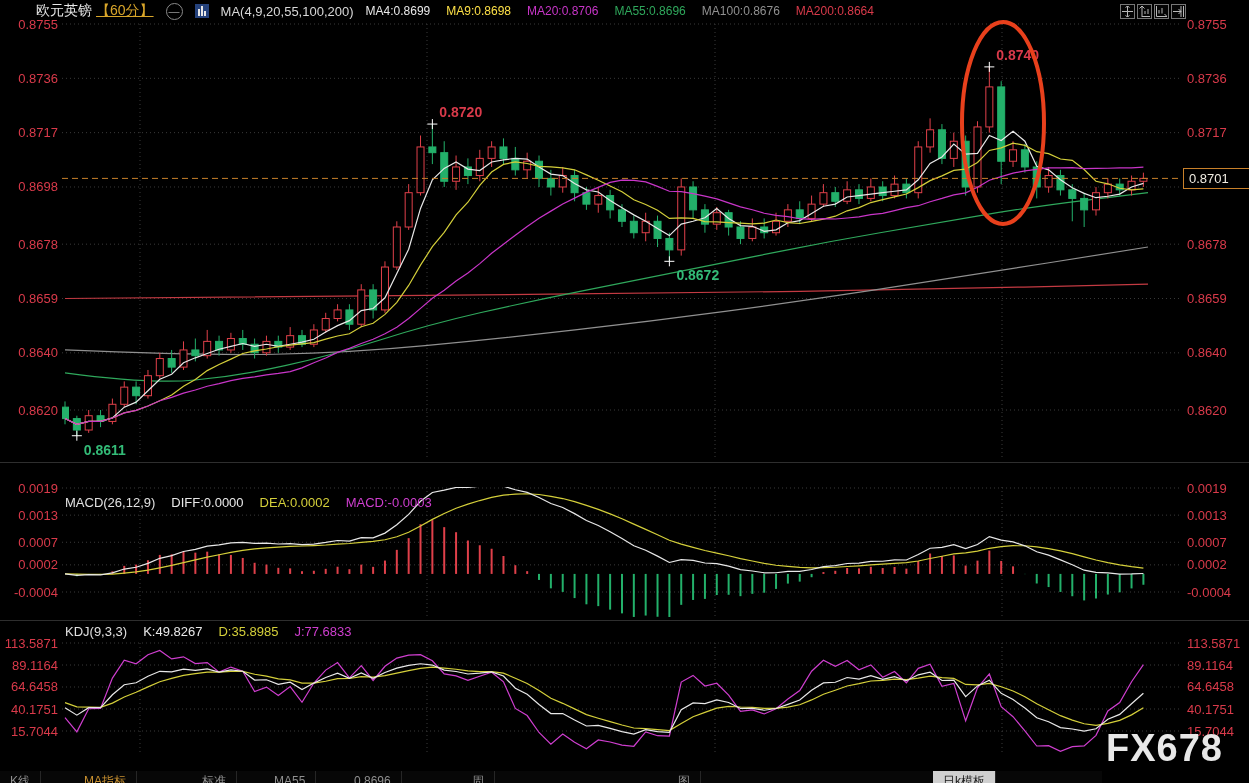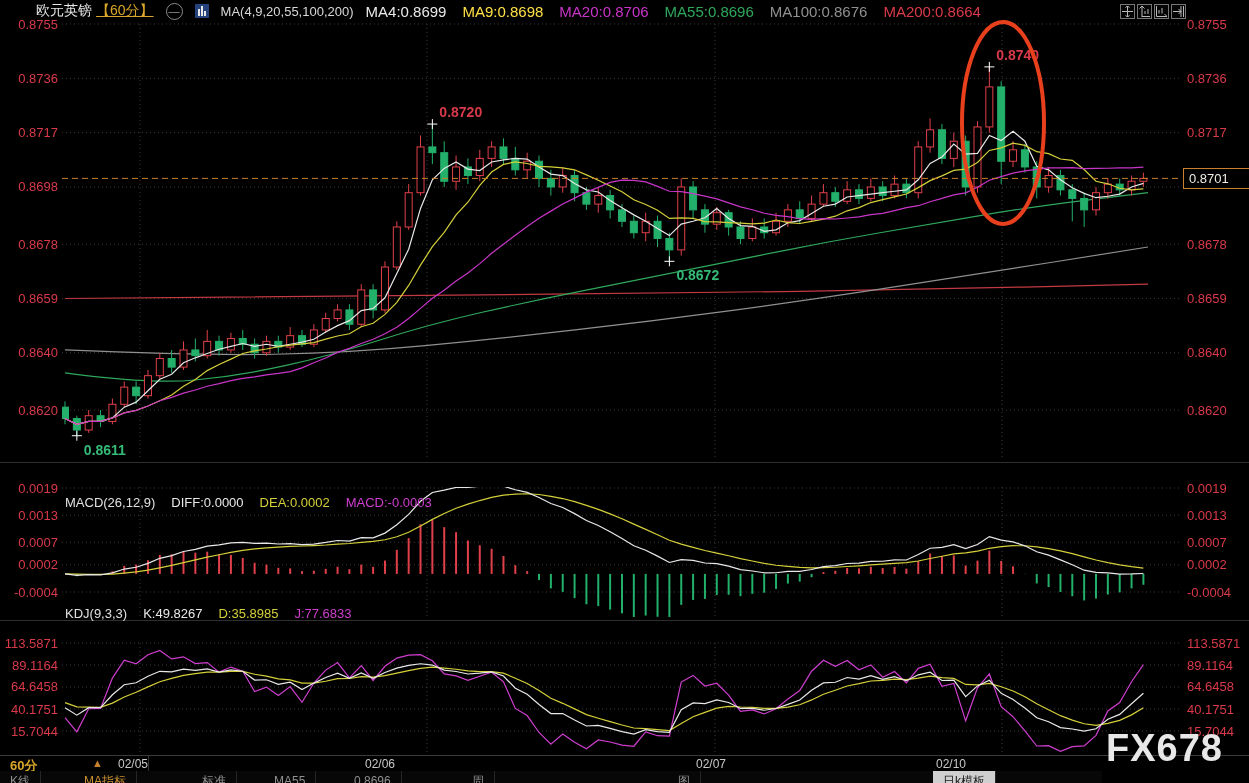--- a/index.html
+++ b/index.html
@@ -3,27 +3,27 @@
 <meta charset="utf-8">
 <style>
   html,body{margin:0;padding:0;background:#000;}
   #app{position:relative;width:1249px;height:783px;background:#000;overflow:hidden;
        font-family:"Liberation Sans",sans-serif;}
   svg text{font-family:"Liberation Sans",sans-serif;}
   
   #main-header{position:absolute;top:0;left:0;height:22px;width:100%;display:flex;
                align-items:center;gap:12px;padding-left:36px;font-size:14px;z-index:5;}
   #main-header .ma-group{font-size:13px;color:#d8d8d8;}
-  #main-header .ma-val{font-size:15px;}
+  #main-header .ma-val{font-size:12px;}
   .icon-btn{display:inline-flex;align-items:center;justify-content:center;}
   
   .ind-header{position:absolute;left:65px;height:18px;display:flex;gap:16px;
               font-size:13px;z-index:5;align-items:center;}
   #macd-header{top:472px;margin-top:21px;}
-  #kdj-header{top:604px;}
+  #kdj-header{top:622px;}
   .sep{position:absolute;left:0;width:1249px;height:1px;background:#2e2e2e;z-index:4;}
   
   #win-icons{position:absolute;top:4px;left:1120px;display:flex;gap:2px;z-index:6;}
   #win-icons .wbtn{width:15px;height:15px;border:1px solid #777;background:#050505;
                    display:flex;align-items:center;justify-content:center;box-sizing:border-box;}
   
   #date-bar{position:absolute;top:755px;left:0;width:1249px;height:16px;background:#000;
             border-top:1px solid #3a3a3a;z-index:6;}
   #period-chip{position:absolute;left:10px;top:1px;font-size:13px;font-weight:bold;}
   #period-arrow{position:absolute;left:92px;top:1px;font-size:11px;}
@@ -491,26 +491,20 @@
 
   <div id="kdj-header" class="ind-header">
     <span style="color: rgb(224, 224, 224);">KDJ(9,3,3)</span>
     <span style="color: rgb(232, 232, 232);">K:49.8267</span>
     <span style="color: rgb(212, 207, 58);">D:35.8985</span>
     <span style="color: rgb(207, 62, 207);">J:77.6833</span>
   </div>
 
   <div id="price-tag" style="top: 168.4px;">0.8701</div>
 
-  <div id="date-bar">
-    <span id="period-chip" style="color: rgb(217, 166, 42);">60分</span>
-    <span id="period-arrow" style="color: rgb(200, 128, 42);">▲</span>
-    <span id="date-divider"></span>
-    <span id="date-labels"><span class="date-label" style="left: 133px; color: rgb(200, 200, 200);">02/05</span><span class="date-label" style="left: 380px; color: rgb(200, 200, 200);">02/06</span><span class="date-label" style="left: 711px; color: rgb(200, 200, 200);">02/07</span><span class="date-label" style="left: 951px; color: rgb(200, 200, 200);">02/10</span></span>
-  </div>
 
   <div id="tabs-row">
       <div class="tab dim" style="left: 0px;">K线</div>
       <div class="tab orange" style="left: 74px;">MA指标</div>
       <div class="tab dim" style="left: 192px;">标准</div>
       <div class="tab dim" style="left: 264px;">MA55</div>
       <div class="tab dim" style="left: 344px;">0.8696</div>
       <div class="tab dim" style="left: 462px;">周</div>
       <div class="tab dim" style="left: 668px;">图</div>
       <div class="tab light" style="left: 933px;">日k模板</div>

